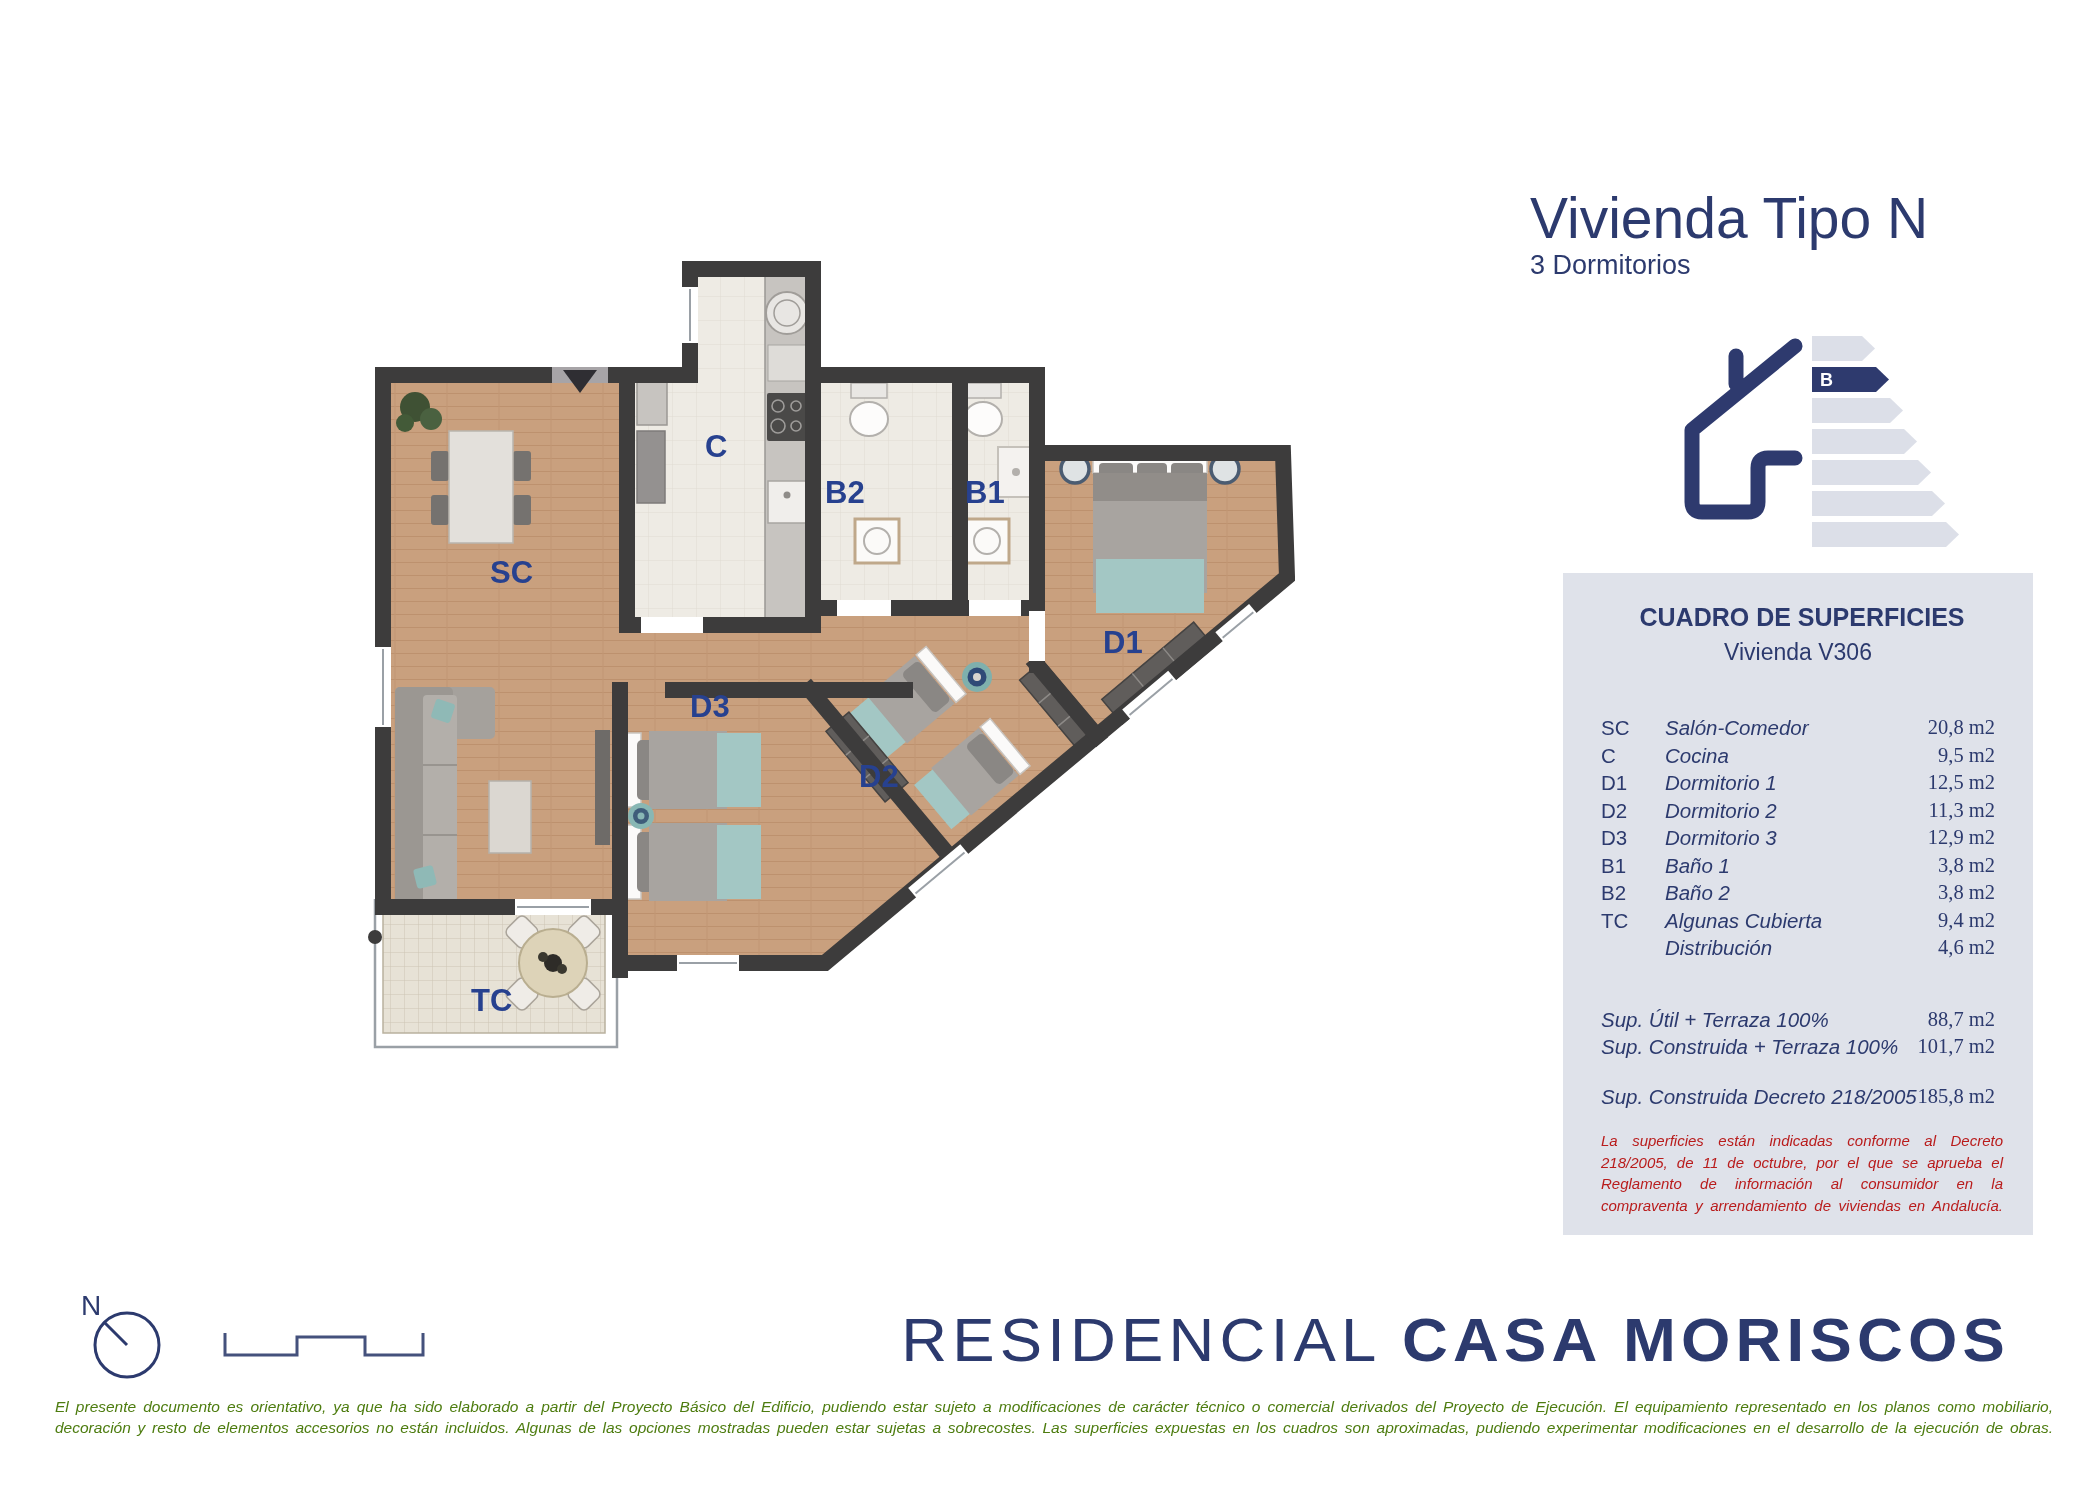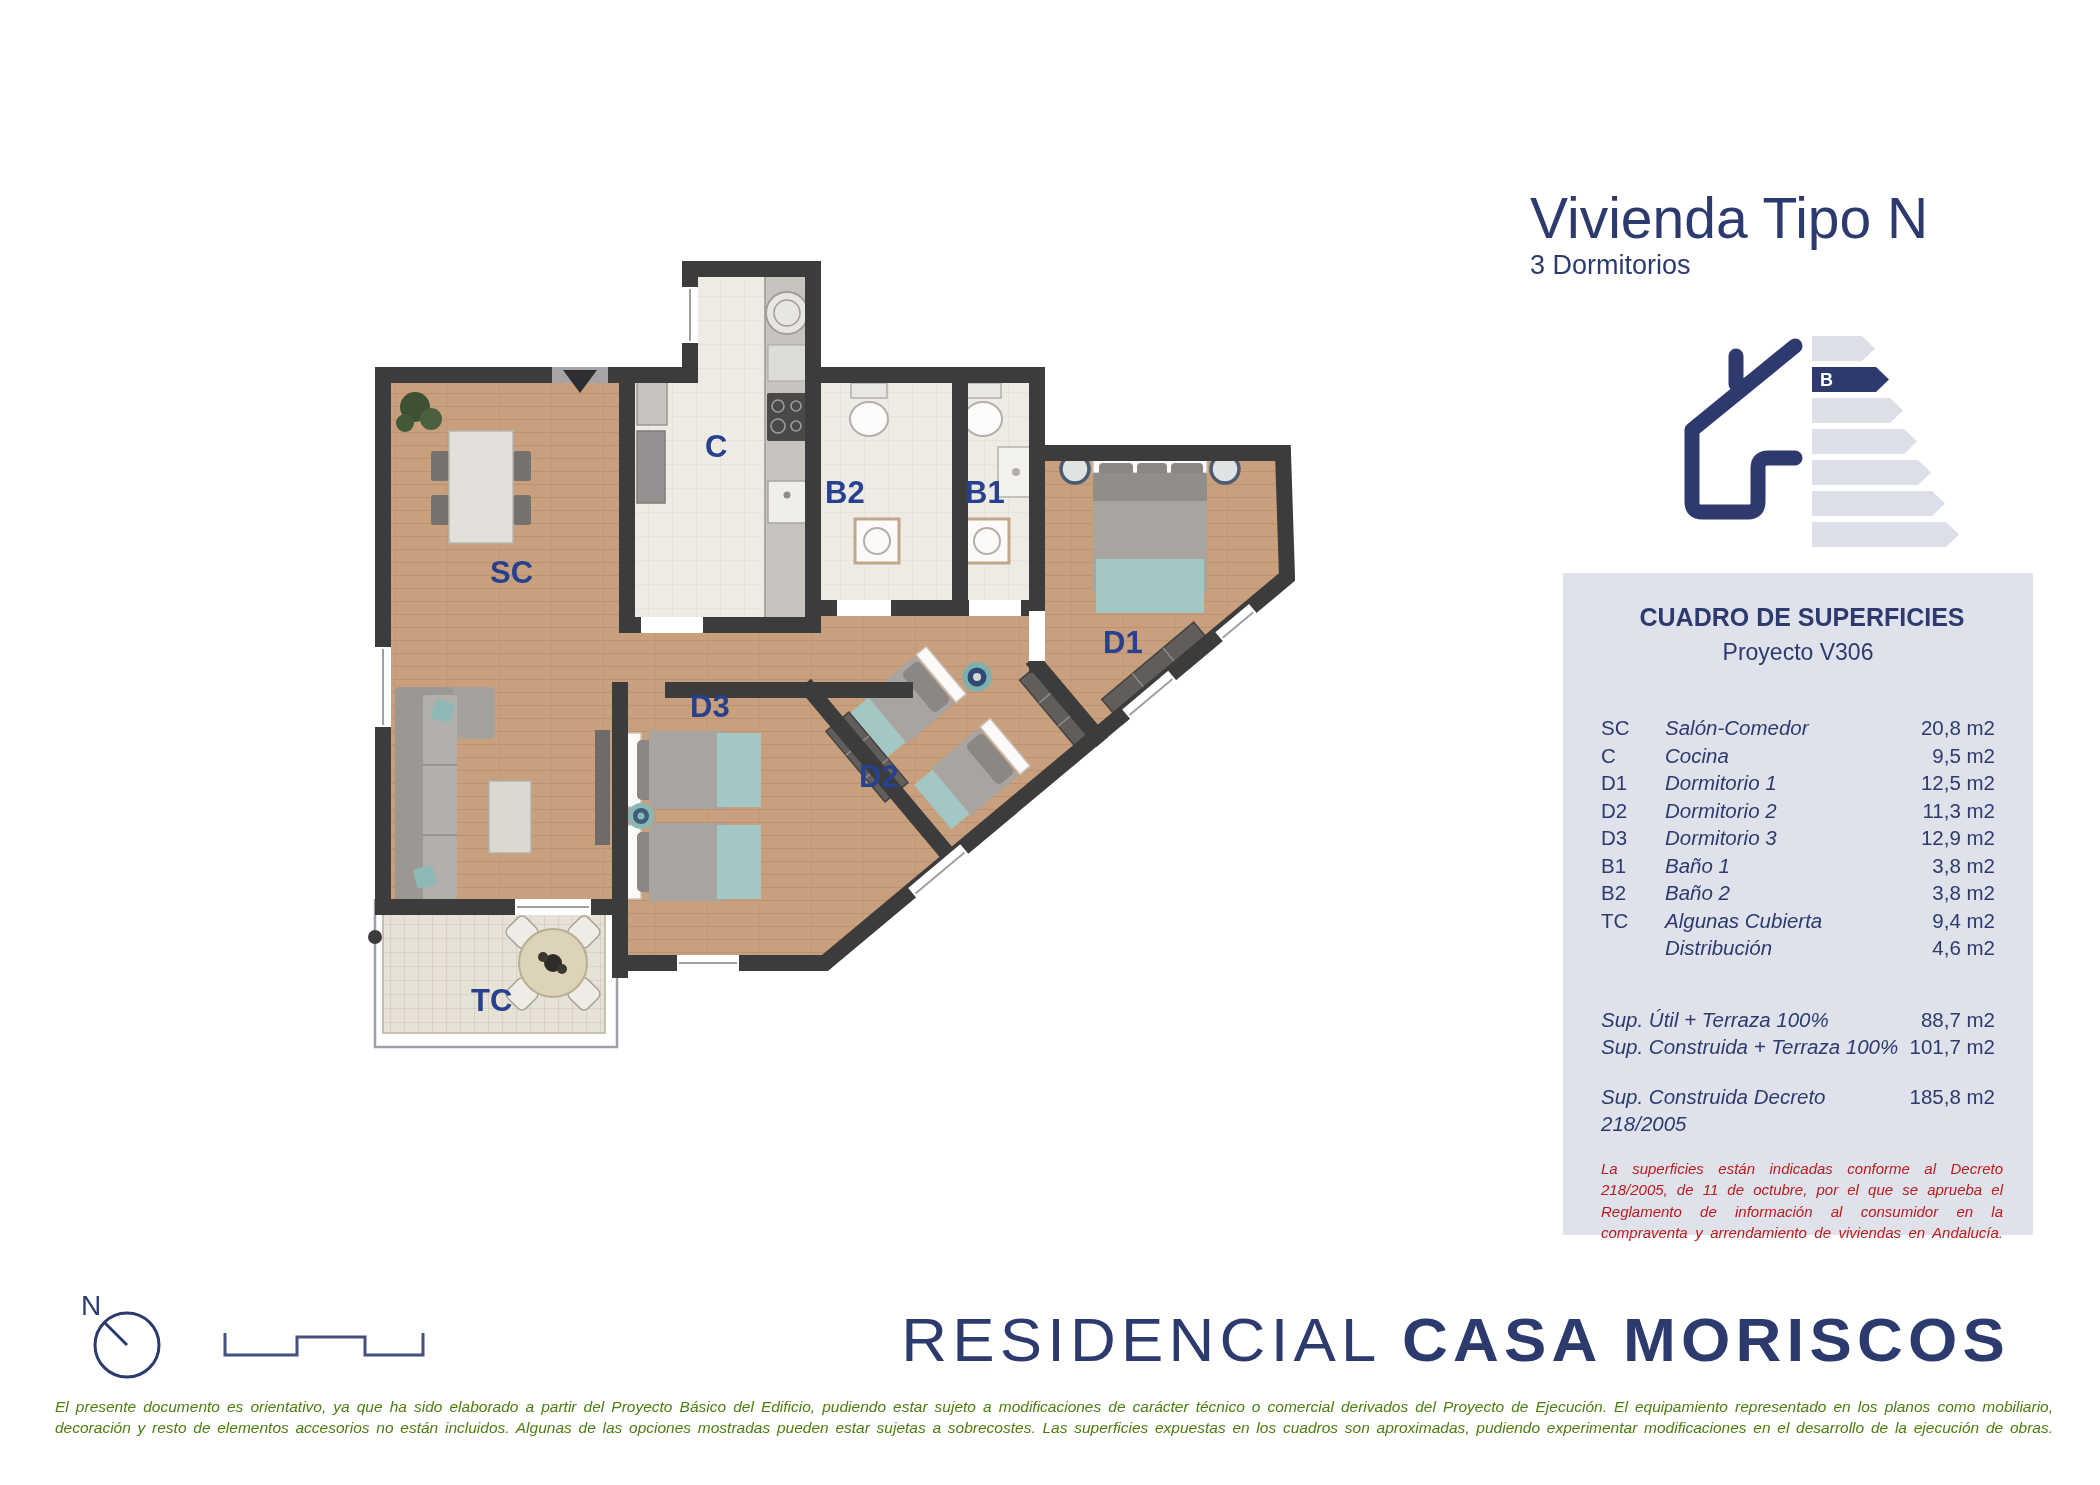--- a/index.html
+++ b/index.html
@@ -11,21 +11,21 @@
   #title-main{font-size:57px;font-weight:400;color:#2c3a6e;letter-spacing:0px;line-height:60px;}
   #title-sub{font-size:27px;color:#2c3a6e;margin-top:2px;}
   
   #panel{left:1563px;top:573px;width:470px;height:662px;background:#dfe2ea;}
   #panel-header{margin-top:30px;text-align:center;font-size:25px;font-weight:700;color:#2c3a6e;padding-left:8px;}
   #panel-subheader{text-align:center;font-size:23px;margin-top:7px;color:#2c3a6e;}
   #rows{margin-top:48px;padding:0 38px;font-size:20.5px;line-height:27.5px;color:#2c3a6e;}
   .srow{display:flex;}
   .srow .code{width:64px;}
   .srow .name{flex:1;font-style:italic;}
-  .srow .val{}
+  .srow .val{font-family:Liberation Serif, serif;}
   #totals{margin-top:44px;padding:0 38px;font-size:20.5px;line-height:27.5px;}
   #decree{margin-top:22px;padding:0 38px;font-size:20.5px;line-height:27.5px;}
   #panel-note{margin:20px 30px 0 38px;font-size:15px;font-style:italic;line-height:21.5px;
               text-align:justify;text-align-last:justify;color:#b91c1c;}
   
   #brand{left:900px;top:1305px;width:1110px;text-align:right;font-size:61px;color:#2c3a6e;
          letter-spacing:5px;white-space:nowrap;transform:scaleX(1.04);transform-origin:right center;}
   #brand .prefix{font-weight:400;}
   #brand .name{font-weight:700;}
   
@@ -257,21 +257,21 @@
       <path d="M160 99 h92 l13 12.5 l-13 12.5 h-92 z" fill="#dcdfe8"></path>
       <path d="M160 130 h106 l13 12.5 l-13 12.5 h-106 z" fill="#dcdfe8"></path>
       <path d="M160 161 h120 l13 12.5 l-13 12.5 h-120 z" fill="#dcdfe8"></path>
       <path d="M160 192 h134 l13 12.5 l-13 12.5 h-134 z" fill="#dcdfe8"></path>
       <text x="168" y="56" font-size="18" font-weight="700" fill="#ffffff">B</text>
     </g>
   </svg>
 
   <div class="abs" id="panel">
     <div id="panel-header">CUADRO DE SUPERFICIES</div>
-    <div id="panel-subheader">Proyecto V306</div>
+    <div id="panel-subheader">Vivienda V306</div>
 
     <div id="rows">
       <div class="srow">
         <span class="code">SC</span>
         <span class="name">Salón-Comedor</span>
         <span class="val">20,8 m2</span>
       </div>
       <div class="srow">
         <span class="code">C</span>
         <span class="name">Cocina</span>

